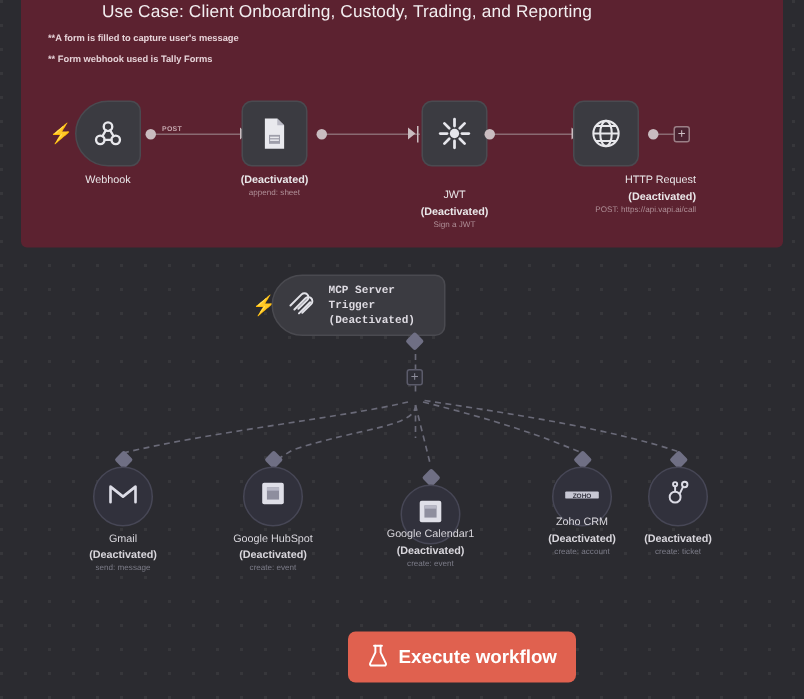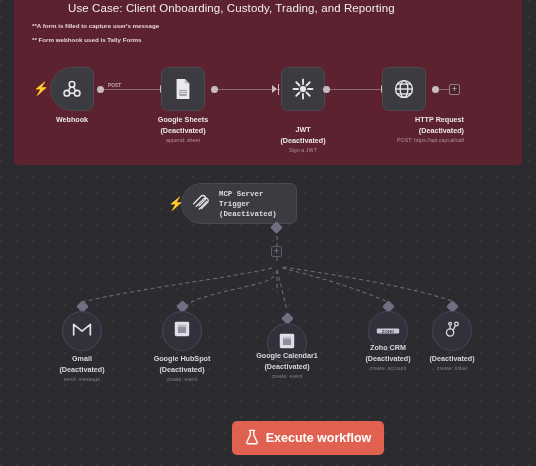--- a/index.html
+++ b/index.html
@@ -81,21 +81,21 @@
   .nlabel {
     position: absolute;
     width: 120px;
     text-align: center;
     transform: translateX(-50%);
     pointer-events: none;
   }
   .nlabel .nm {
     display: block;
     font-size: 7.2px;
-    font-weight: bold;
+    font-weight: normal;
     color: #e9e6e8;
     line-height: 11px;
   }
   .nlabel .deact {
     display: block;
     font-size: 7.2px;
     font-weight: bold;
     color: #e9e6e8;
     line-height: 11px;
   }
@@ -294,21 +294,20 @@
         <path d="M3 1 h9 l5 5 v17 H3 Z" fill="#e9e9ee"></path>
         <path d="M12 1 l5 5 h-5 Z" fill="#b9b9c4"></path>
         <rect x="6" y="13" width="8" height="6.5" fill="#9e9eaa"></rect>
         <rect x="6.8" y="14.3" width="6.4" height="1.1" fill="#e9e9ee"></rect>
         <rect x="6.8" y="16.3" width="6.4" height="1.1" fill="#e9e9ee"></rect>
       </svg>
     </span>
   </div>
   <div class="dot" style="left:211px;"></div>
   <div class="nlabel" style="left:183px; top:114px;">
-    <span class="nm">Google Sheets</span>
     <span class="deact">(Deactivated)</span>
     <span class="sub">append: sheet</span>
   </div>
 
   <div class="arrowin" style="left:272px;"></div>
   <div class="node" style="left:281px; top:67px;">
     <span>
       <svg width="22" height="22" viewBox="0 0 24 24">
         <g fill="#e6e6ec">
           <circle cx="12" cy="12" r="3.4"></circle>

